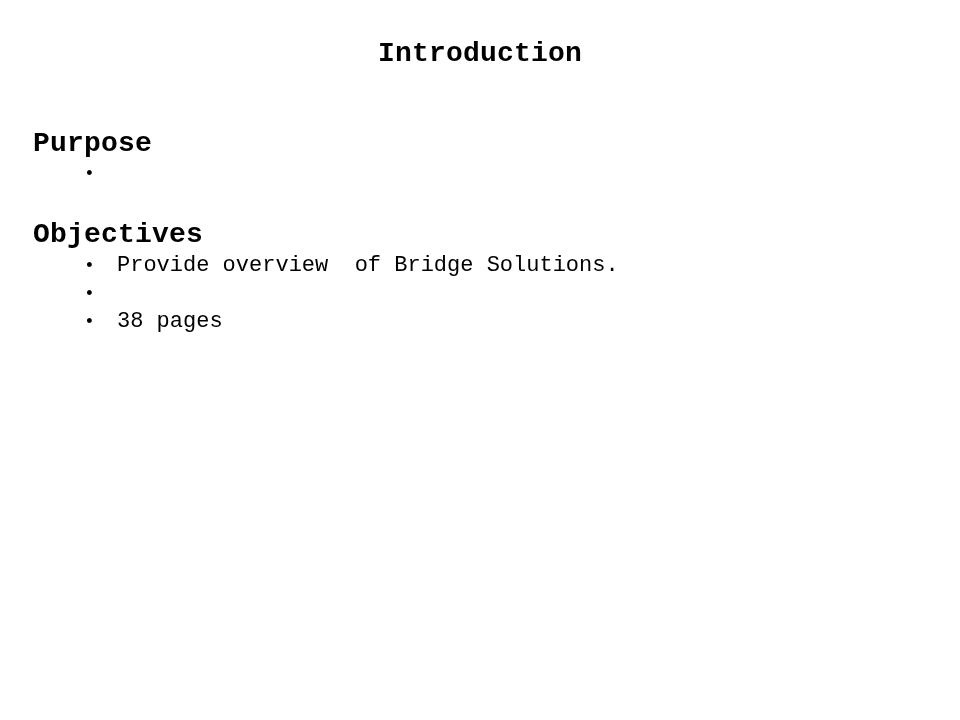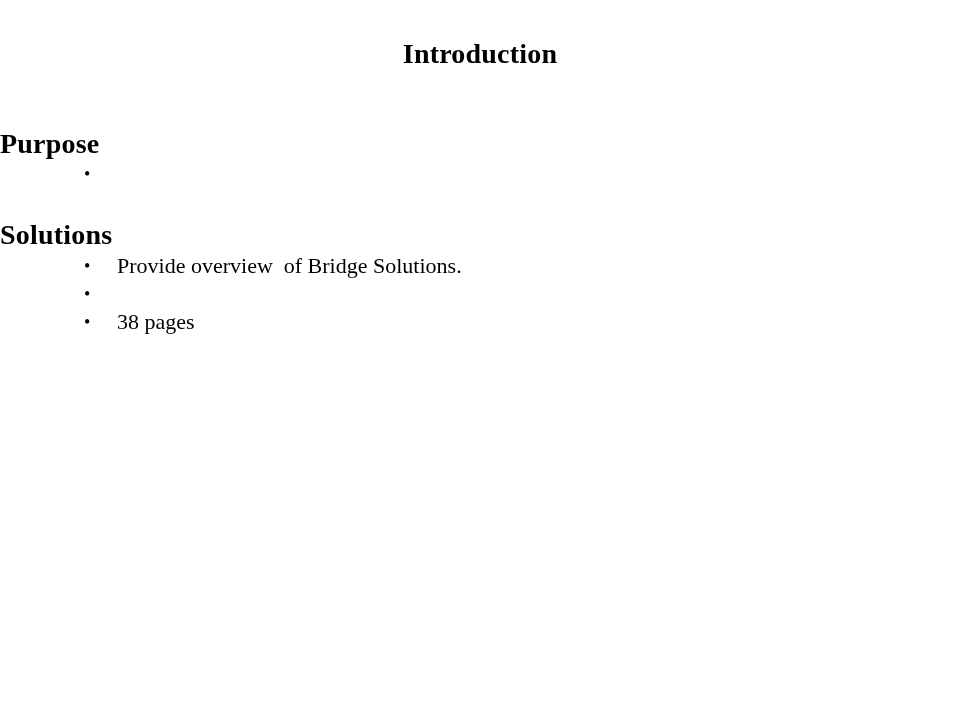--- a/index.html
+++ b/index.html
@@ -6,36 +6,37 @@
     margin: 0;
     padding: 0;
     background: #ffffff;
   }
   .slide {
     position: relative;
     width: 960px;
     height: 720px;
     background: #ffffff;
     color: #000000;
-    font-family: Liberation Serif, serif;
+    font-family: Liberation Mono, monospace;
     padding-top: 37px;
     box-sizing: border-box;
     overflow: hidden;
   }
   .slide-title {
     font-size: 28px;
     font-weight: bold;
     line-height: 33.6px;
     text-align: center;
     letter-spacing: 0.2px;
   }
   .heading {
     font-size: 28px;
     font-weight: bold;
     line-height: 33.6px;
+    padding-left: 33px;
     letter-spacing: 0.2px;
   }
   .h-purpose   { margin-top: 56px; }
   .h-objectives{ margin-top: 30px; }
   .h-content   { margin-top: 28px; }
 
   ul.bullets {
     list-style: none;
     margin: 0;
     padding: 0;
@@ -70,21 +71,21 @@
   <div class="slide-title">Introduction</div>
 
   <div class="heading h-purpose">Purpose</div>
 
   <ul class="bullets ul-purpose">
     <li>
       <span class="dot">•</span>
     </li>
   </ul>
 
-  <div class="heading h-objectives">Solutions</div>
+  <div class="heading h-objectives">Objectives</div>
 
   <ul class="bullets ul-objectives">
     <li>
       <span class="dot">•</span>
       <span class="txt">Provide overview  of Bridge Solutions.</span>
     </li>
     <li>
       <span class="dot">•</span>
     </li>
   </ul>

